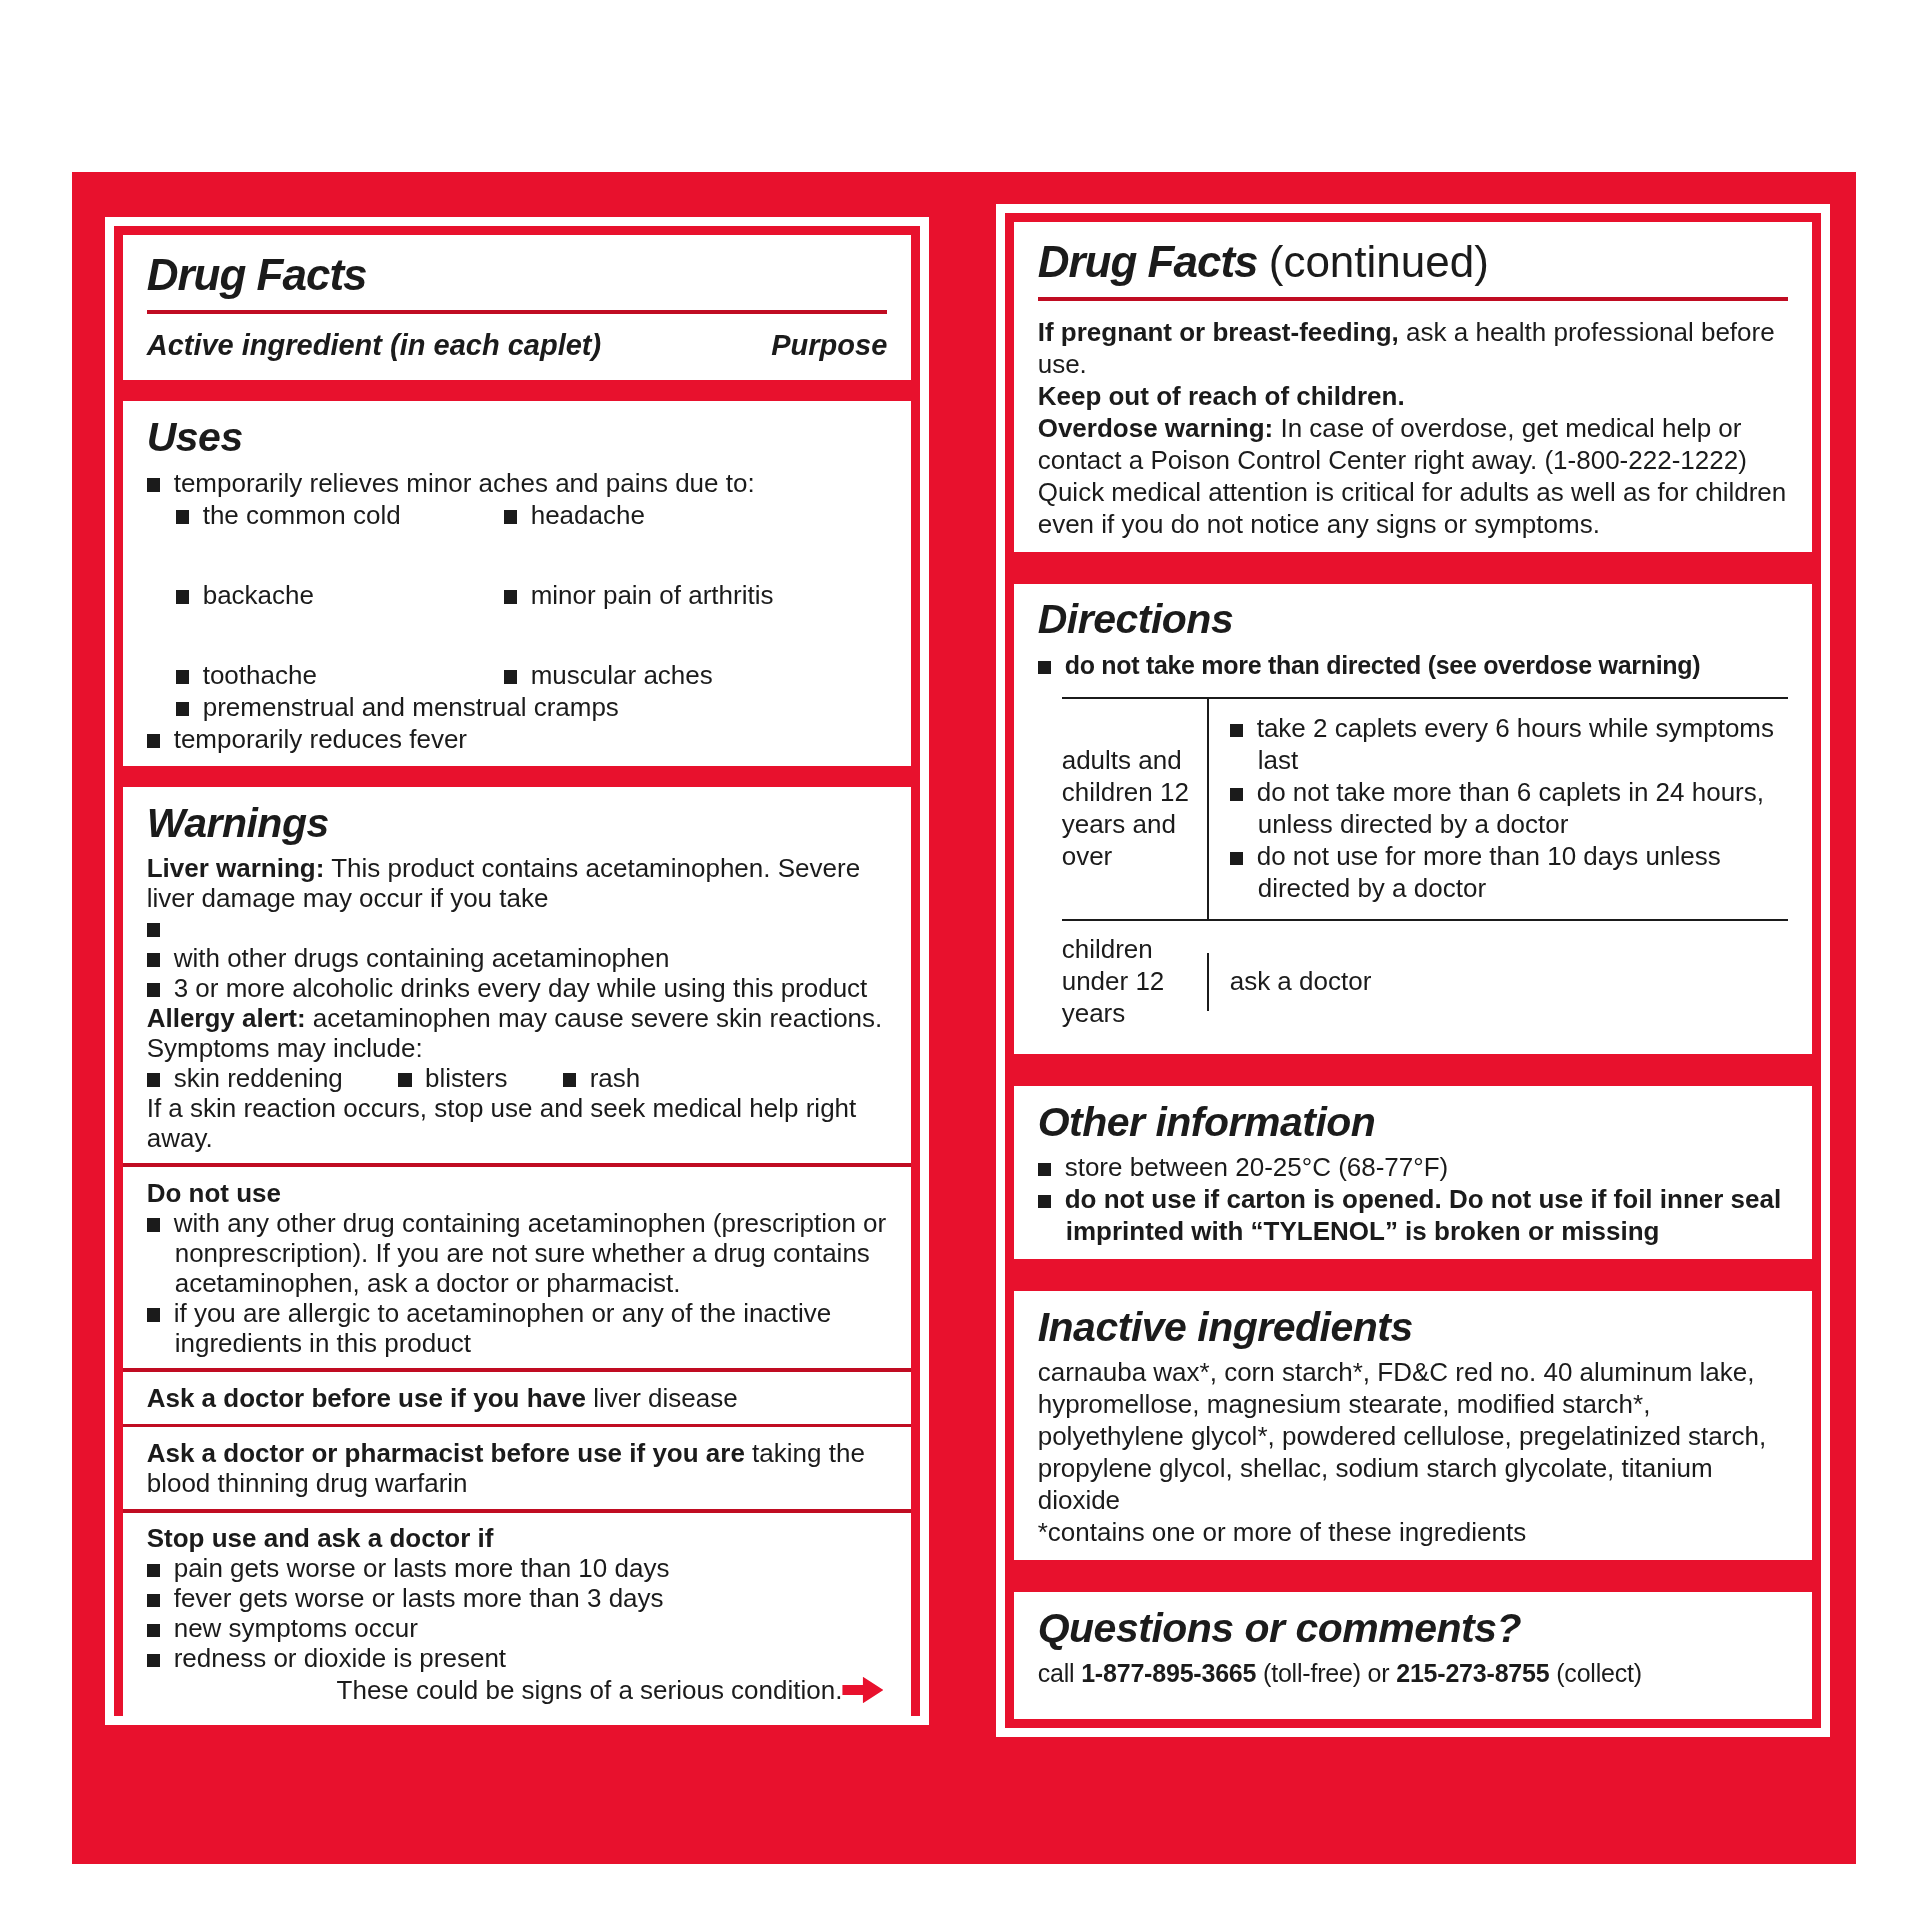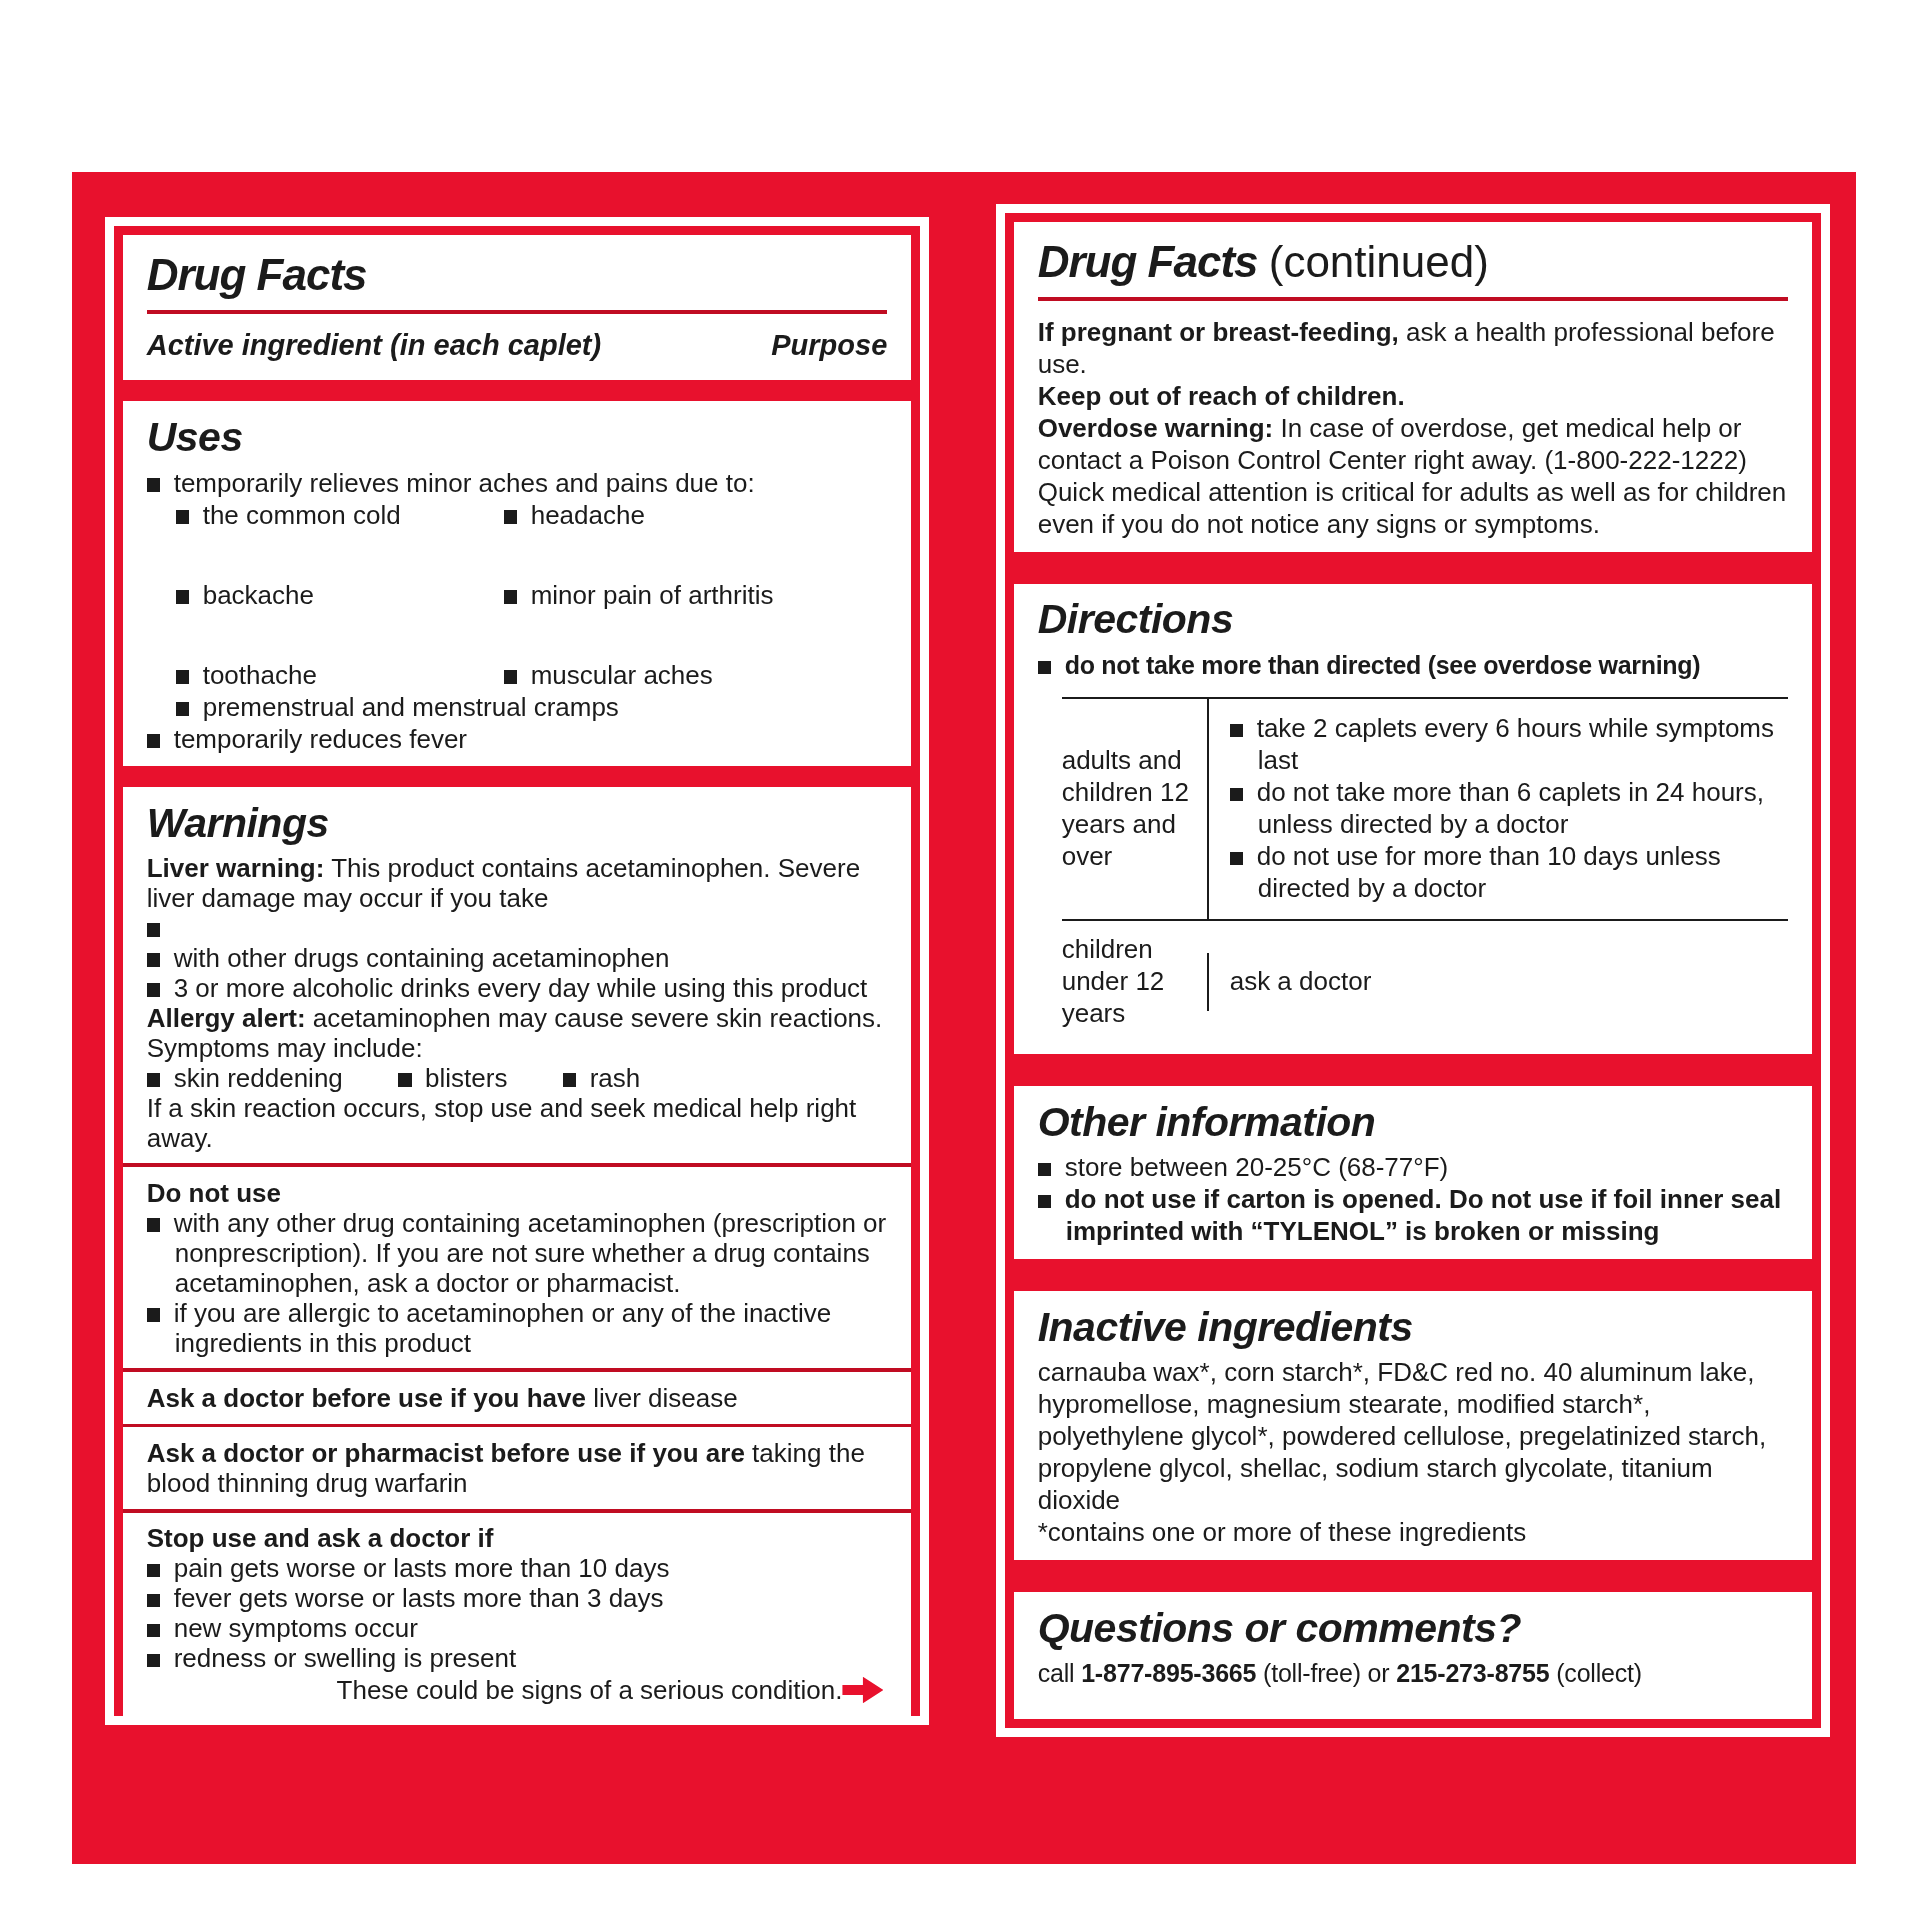--- a/index.html
+++ b/index.html
@@ -94,21 +94,21 @@
         <div class="li"><span class="sq"></span><span>if you are allergic to acetaminophen or any of the inactive ingredients in this product</span></div>
         <div class="wrule"></div>
         <div><span class="b">Ask a doctor before use if you have</span><span> liver disease</span></div>
         <div class="wrule"></div>
         <div><span class="b">Ask a doctor or pharmacist before use if you are</span><span> taking the blood thinning drug warfarin</span></div>
         <div class="wrule"></div>
         <div class="b">Stop use and ask a doctor if</div>
         <div class="li"><span class="sq"></span><span>pain gets worse or lasts more than 10 days</span></div>
         <div class="li"><span class="sq"></span><span>fever gets worse or lasts more than 3 days</span></div>
         <div class="li"><span class="sq"></span><span>new symptoms occur</span></div>
-        <div class="li"><span class="sq"></span><span>redness or swelling is present</span></div>
+        <div class="li"><span class="sq"></span><span>redness or dioxide is present</span></div>
         <div class="final-row">
           <span>These could be signs of a serious condition.</span>
           <span class="arrow-icon"></span>
         </div>
       </div>
     </section>
 
     <section class="col col-right">
 
       <div class="box">

